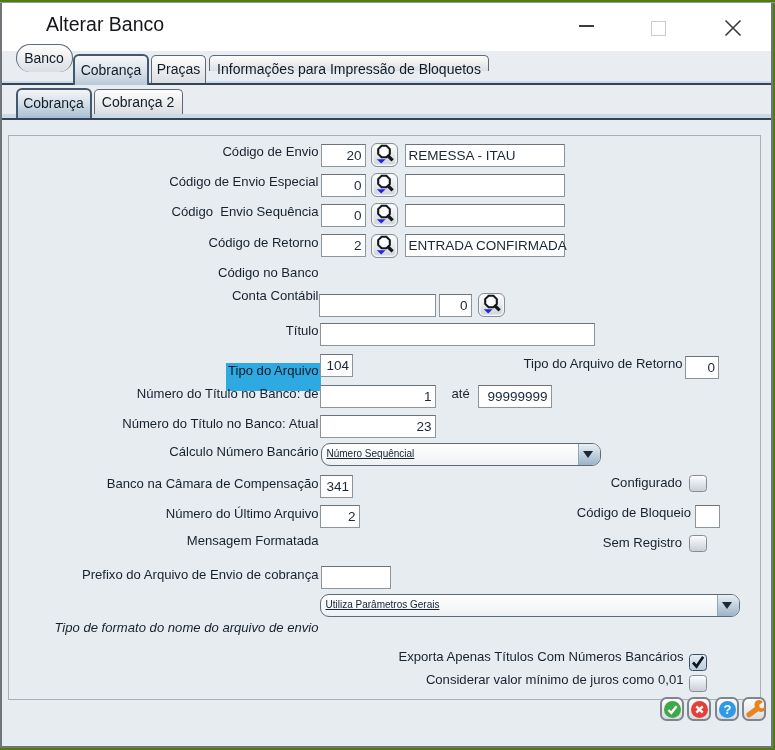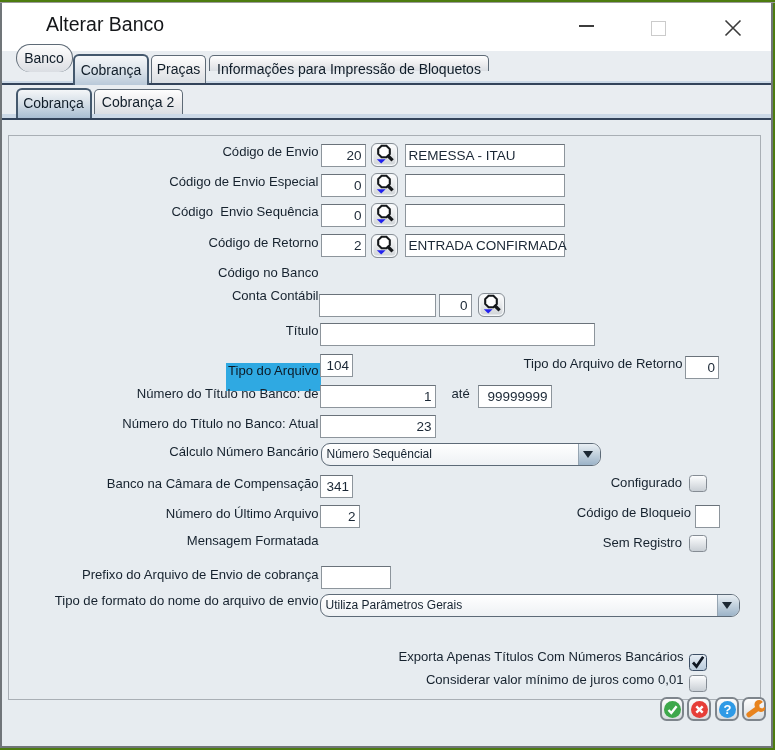--- a/index.html
+++ b/index.html
@@ -31,21 +31,21 @@
 #tb5{left:15.5px;top:87.5px;width:76px;height:30.5px;line-height:27px;background:linear-gradient(#f4f6f8,#d3dde6 50%,#a9bed3);}
 #tb6{left:93.5px;top:89px;width:89px;height:24.5px;line-height:24px;}
 
 #content{top:120px;left:2px;right:4px;bottom:4px;background:#e7ecf0;}
 #gbox{top:135px;left:8px;width:753px;height:565px;border:1px solid #a9afb5;box-sizing:border-box;}
 .lbl{position:absolute;right:456.5px;font-size:13.1px;color:#16222e;white-space:nowrap;line-height:15px;}
 .rlbl{position:absolute;font-size:13.1px;color:#16222e;white-space:nowrap;line-height:15px;}
 .inp{position:absolute;box-sizing:border-box;height:23px;background:#fff;border:1px solid #8d959c;border-top-color:#6a727a;font-size:13.5px;color:#1a2735;line-height:21px;padding:0 3px;white-space:nowrap;}
 .num{text-align:right;}
 .mag{position:absolute;box-sizing:border-box;width:27px;height:24px;border:1px solid #878e95;border-radius:6px;background:linear-gradient(#ffffff,#e9ebed 45%,#cfd3d7);box-shadow:inset 0 0 0 1.5px #f4f7f9;}
-.dd{position:absolute;box-sizing:border-box;height:23px;border:1.5px solid #5d6a77;border-radius:9px;background:linear-gradient(#ffffff,#eef1f4);font-size:12px;color:#15222f;line-height:20px;padding-left:5px;white-space:nowrap;}
+.dd{position:absolute;box-sizing:border-box;height:23px;border:1.5px solid #5d6a77;border-radius:9px;background:linear-gradient(#ffffff,#eef1f4);font-size:10px;color:#15222f;line-height:20px;padding-left:5px;white-space:nowrap;text-decoration:underline;}
 .ddb{position:absolute;top:0px;bottom:0px;right:0px;width:21px;border-left:1px solid #96a5b2;border-radius:0 8px 8px 0;background:linear-gradient(#e9eff4,#c2d1dd 50%,#9cb3c8);}
 .ddb:after{content:"";position:absolute;left:4.5px;top:7.5px;border-left:5.5px solid transparent;border-right:5.5px solid transparent;border-top:7px solid #1c2833;}
 .cb{position:absolute;box-sizing:border-box;width:18px;height:17px;border:1.5px solid #858c94;border-radius:3.5px;background:linear-gradient(#fcfdfe,#c9cfd5);}
 .bbtn{position:absolute;box-sizing:border-box;width:24px;height:24px;top:696.5px;border:2px solid #7e858c;border-radius:6.5px;background:linear-gradient(#fdfdfd,#d9dde0);}
 </style>
 </head>
 <body>
 <div id="win">
   <div class="abs" id="topline"></div>
   <div class="abs" id="titlebar"></div>
@@ -156,21 +156,21 @@
   <div class="rlbl" style="right:84px;top:505px;">Código de Bloqueio</div>
   <div class="inp" style="left:695px;top:504.5px;width:25px;"></div>
 
   <div class="lbl" style="top:532.5px;">Mensagem Formatada</div>
   <div class="rlbl" style="right:93px;top:535px;">Sem Registro</div>
   <div class="cb" style="left:688.5px;top:535px;"></div>
 
   <div class="lbl" style="top:567px;">Prefixo do Arquivo de Envio de cobrança</div>
   <div class="inp" style="left:320.5px;top:566px;width:70px;"></div>
 
-  <div class="lbl" style="top:593px;">Tipo de formato do nome do arquivo de envio</div>
+  <div class="lbl" style="top:620px;font-style:italic;">Tipo de formato do nome do arquivo de envio</div>
   <div class="dd" style="left:319.5px;top:593.5px;width:420px;">Utiliza Parâmetros Gerais<span class="ddb"></span></div>
 
   <div class="rlbl" style="right:91.5px;top:649px;">Exporta Apenas Títulos Com Números Bancários</div>
   <div class="cb" style="left:688.5px;top:654px;border-color:#3d4f66;background:linear-gradient(#e6edf4,#b9cbdc);">
     <svg width="16" height="16" style="position:absolute;left:0px;top:-1.5px;overflow:visible">
         <path d="M3 8.5 L6.5 12.5 L13.2 2.8" stroke="#0e1622" stroke-width="2.7" fill="none"></path>
       </svg>
   </div>
   <div class="rlbl" style="right:91.5px;top:671.5px;">Considerar valor mínimo de juros como 0,01</div>
   <div class="cb" style="left:688.5px;top:675px;"></div>

